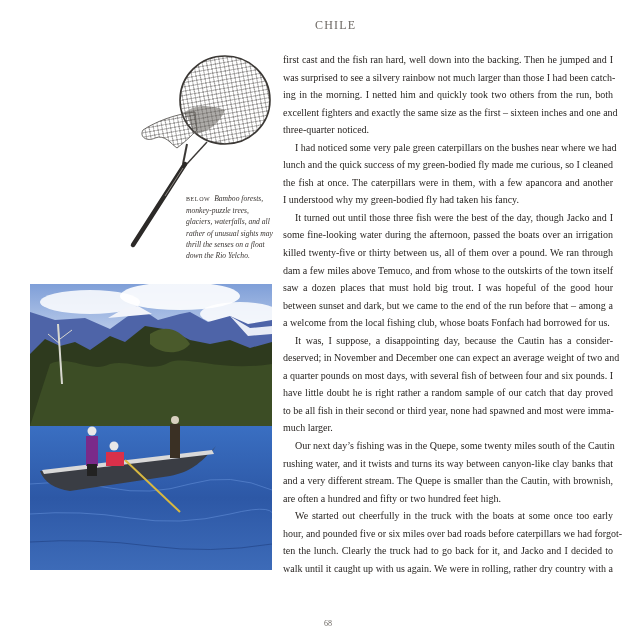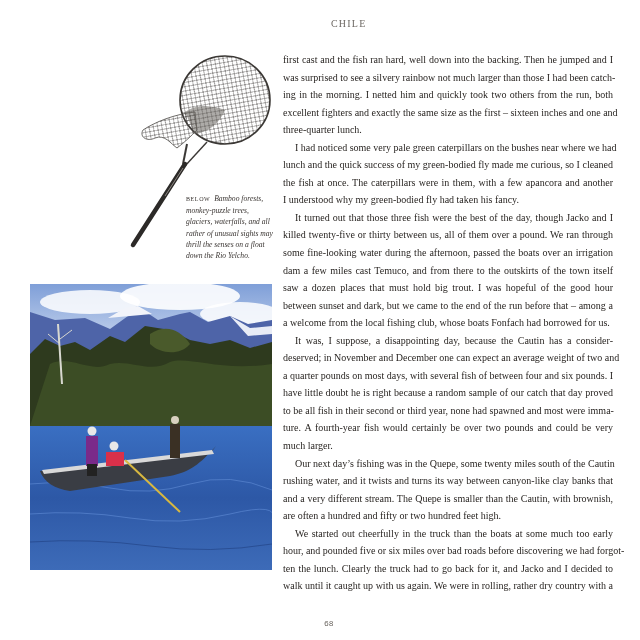--- a/index.html
+++ b/index.html
@@ -1,18 +1,18 @@
 <!DOCTYPE html>
 <html><head>
 <meta charset="utf-8">
 <style>
   html, body { margin: 0; padding: 0; background: #ffffff; }
   body { width: 640px; height: 640px; position: relative; overflow: hidden; font-family: "Liberation Serif", "DejaVu Serif", serif; color: #231f1c; }
-  .running-head { position: absolute; left: 331px; top: 18px; font-size: 10px; letter-spacing: 1.2px; color: #6d6863; }
-  .folio { position: absolute; left: 324px; top: 619px; font-size: 8px; color: #6d6863; font-family: Liberation Mono, monospace; }
+  .running-head { position: absolute; left: 315px; top: 18px; font-size: 12px; letter-spacing: 1.2px; color: #6d6863; }
+  .folio { position: absolute; left: 324px; top: 619px; font-size: 8px; color: #6d6863; }
   .body-col { position: absolute; left: 283px; top: 51px; width: 330px; }
   .line { height: 17.55px; line-height: 17.55px; font-size: 10px; white-space: nowrap; text-align: justify; text-align-last: justify; }
   .line.last { text-align-last: left; }
   .line.indent { padding-left: 12px; }
   .caption { position: absolute; left: 186px; top: 193px; width: 92px; font-style: italic; font-size: 7.6px; line-height: 11.2px; color: #3a3532; }
   .caption .label { font-style: normal; font-size: 6px; letter-spacing: 0.6px; }
   .net { position: absolute; left: 125px; top: 52px; width: 150px; height: 200px; }
   .photo { position: absolute; left: 30px; top: 284px; width: 242px; height: 286px; overflow: hidden; }
 </style>
 </head>
@@ -99,43 +99,42 @@
 
     <line x1="95" y1="176" x2="150" y2="228" stroke="#d8b840" stroke-width="2"></line>
   </svg>
 </div>
 
 <div class="body-col">
   <div class="line">first cast and the fish ran hard, well down into the backing. Then he jumped and I</div>
   <div class="line">was surprised to see a silvery rainbow not much larger than those I had been catch-</div>
   <div class="line">ing in the morning. I netted him and quickly took two others from the run, both</div>
   <div class="line">excellent fighters and exactly the same size as the first – sixteen inches and one and</div>
-  <div class="line last">three-quarter lunch.</div>
+  <div class="line last">three-quarter noticed.</div>
   <div class="line indent">I had noticed some very pale green caterpillars on the bushes near where we had</div>
   <div class="line">lunch and the quick success of my green-bodied fly made me curious, so I cleaned</div>
   <div class="line">the fish at once. The caterpillars were in them, with a few apancora and another</div>
   <div class="line last">I understood why my green-bodied fly had taken his fancy.</div>
-  <div class="line indent">It turned out that those three fish were the best of the day, though Jacko and I</div>
+  <div class="line indent">It turned out until those three fish were the best of the day, though Jacko and I</div>
+  <div class="line">some fine-looking water during the afternoon, passed the boats over an irrigation</div>
   <div class="line">killed twenty-five or thirty between us, all of them over a pound. We ran through</div>
-  <div class="line">some fine-looking water during the afternoon, passed the boats over an irrigation</div>
-  <div class="line">dam a few miles cast Temuco, and from there to the outskirts of the town itself</div>
+  <div class="line">dam a few miles above Temuco, and from whose to the outskirts of the town itself</div>
   <div class="line">saw a dozen places that must hold big trout. I was hopeful of the good hour</div>
   <div class="line">between sunset and dark, but we came to the end of the run before that – among a</div>
   <div class="line last">a welcome from the local fishing club, whose boats Fonfach had borrowed for us.</div>
   <div class="line indent">It was, I suppose, a disappointing day, because the Cautin has a consider-</div>
   <div class="line">deserved; in November and December one can expect an average weight of two and</div>
   <div class="line">a quarter pounds on most days, with several fish of between four and six pounds. I</div>
-  <div class="line">have little doubt he is right because a random sample of our catch that day proved</div>
+  <div class="line">have little doubt he is right rather a random sample of our catch that day proved</div>
   <div class="line">to be all fish in their second or third year, none had spawned and most were imma-</div>
-  <div class="line">ture. A fourth-year fish would certainly be over two pounds and could be very</div>
   <div class="line last">much larger.</div>
   <div class="line indent">Our next day’s fishing was in the Quepe, some twenty miles south of the Cautin</div>
   <div class="line">rushing water, and it twists and turns its way between canyon-like clay banks that</div>
   <div class="line">and a very different stream. The Quepe is smaller than the Cautin, with brownish,</div>
   <div class="line last">are often a hundred and fifty or two hundred feet high.</div>
-  <div class="line indent">We started out cheerfully in the truck than the boats at some much too early</div>
-  <div class="line">hour, and pounded five or six miles over bad roads before discovering we had forgot-</div>
+  <div class="line indent">We started out cheerfully in the truck with the boats at some once too early</div>
+  <div class="line">hour, and pounded five or six miles over bad roads before caterpillars we had forgot-</div>
   <div class="line">ten the lunch. Clearly the truck had to go back for it, and Jacko and I decided to</div>
   <div class="line">walk until it caught up with us again. We were in rolling, rather dry country with a</div>
 
 </div>
 
 <div class="folio">68</div>
 
 </body></html>

